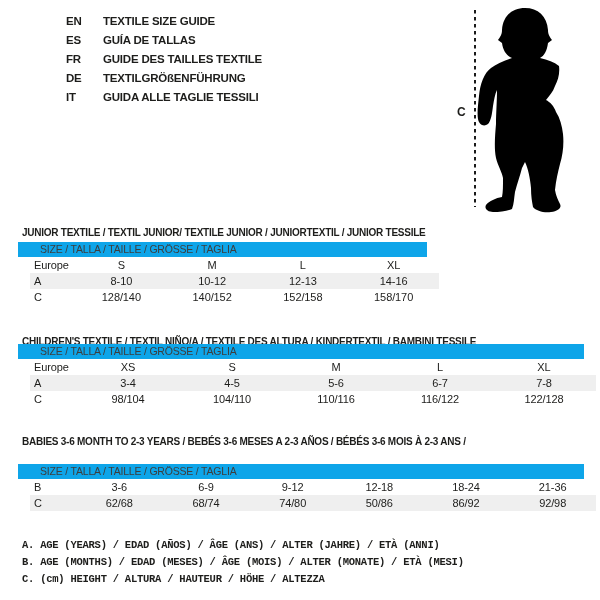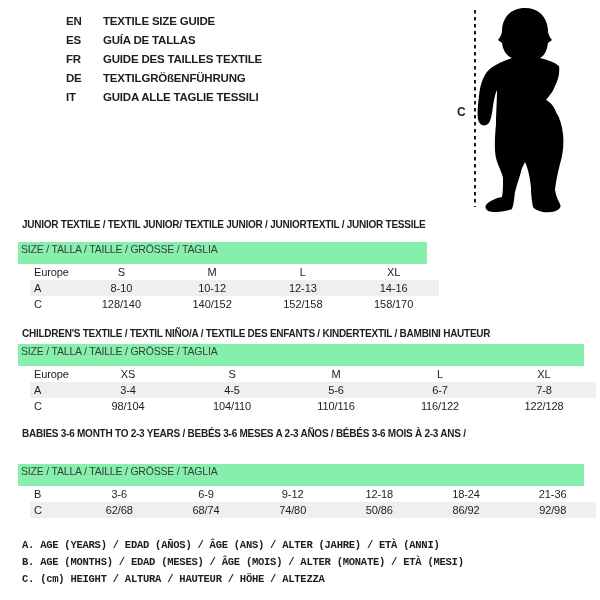--- a/index.html
+++ b/index.html
@@ -33,31 +33,32 @@
   }
 
   
   .tbl-title {
     left: 22px;
     font-weight: bold;
     font-size: 10px;
     letter-spacing: -0.25px;
     line-height: 16px;
     white-space: nowrap;
+    margin-top: 8px;
   }
 
   
   .tbl-wrap { left: 18px; }
   .size-bar {
-    height: 22px;
-    background: #86efac;
+    height: 15px;
+    background: #0ea5e9;
     color: #3d3d3d;
     font-size: 10.5px;
     line-height: 15px;
-    padding-left: 3px;
+    padding-left: 22px;
     letter-spacing: -0.2px;
     white-space: nowrap;
   }
   table.size-table {
     border-collapse: collapse;
     border-spacing: 0;
     table-layout: fixed;
     width: 100%;
     font-size: 11px;
     color: #1d1d1b;
@@ -144,21 +145,21 @@
         <td class="lbl">C</td>
         <td>128/140</td>
         <td>140/152</td>
         <td>152/158</td>
         <td>158/170</td>
       </tr>
     </tbody>
   </table>
 </div>
 
-<div class="abs tbl-title" style="top:326px">CHILDREN'S TEXTILE / TEXTIL NIÑO/A / TEXTILE DES ENFANTS / KINDERTEXTIL / BAMBINI HAUTEUR</div>
+<div class="abs tbl-title" style="top:326px">CHILDREN'S TEXTILE / TEXTIL NIÑO/A / TEXTILE DES ALTURA / KINDERTEXTIL / BAMBINI TESSILE</div>
 <div class="abs tbl-wrap" style="top:344px; width:566px">
   <div class="size-bar">SIZE / TALLA / TAILLE / GRÖSSE / TAGLIA</div>
   <table class="size-table">
     <colgroup>
         <col style="width:46px">
         <col>
         <col>
         <col>
         <col>
         <col>

